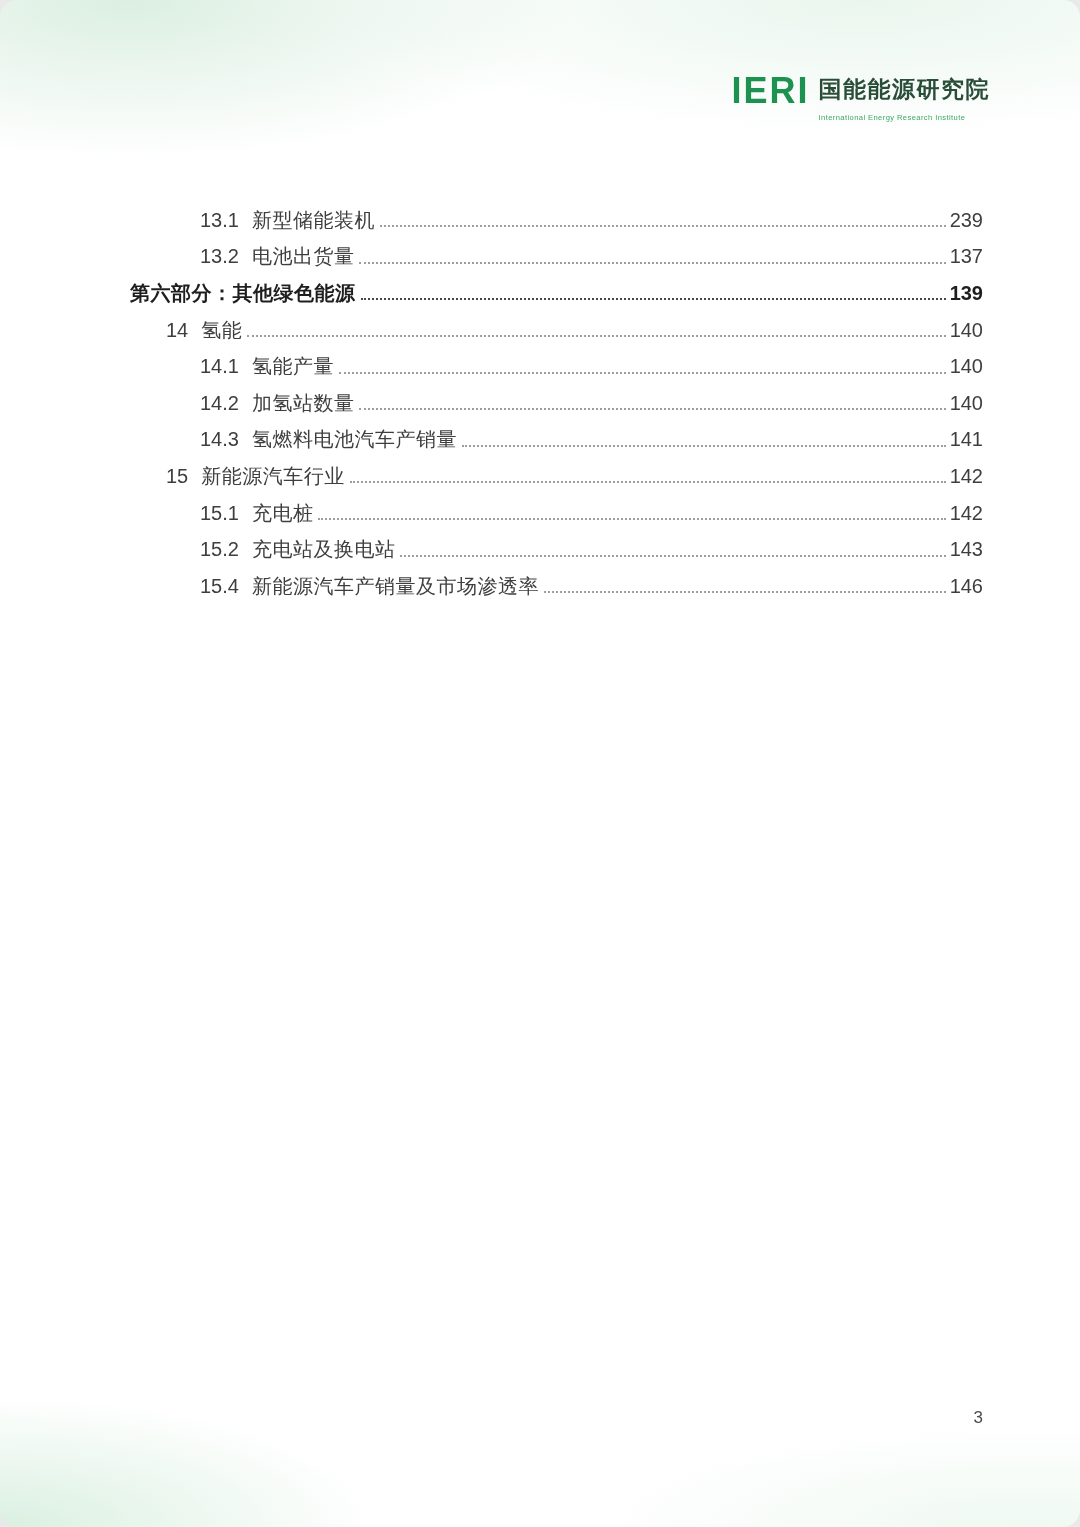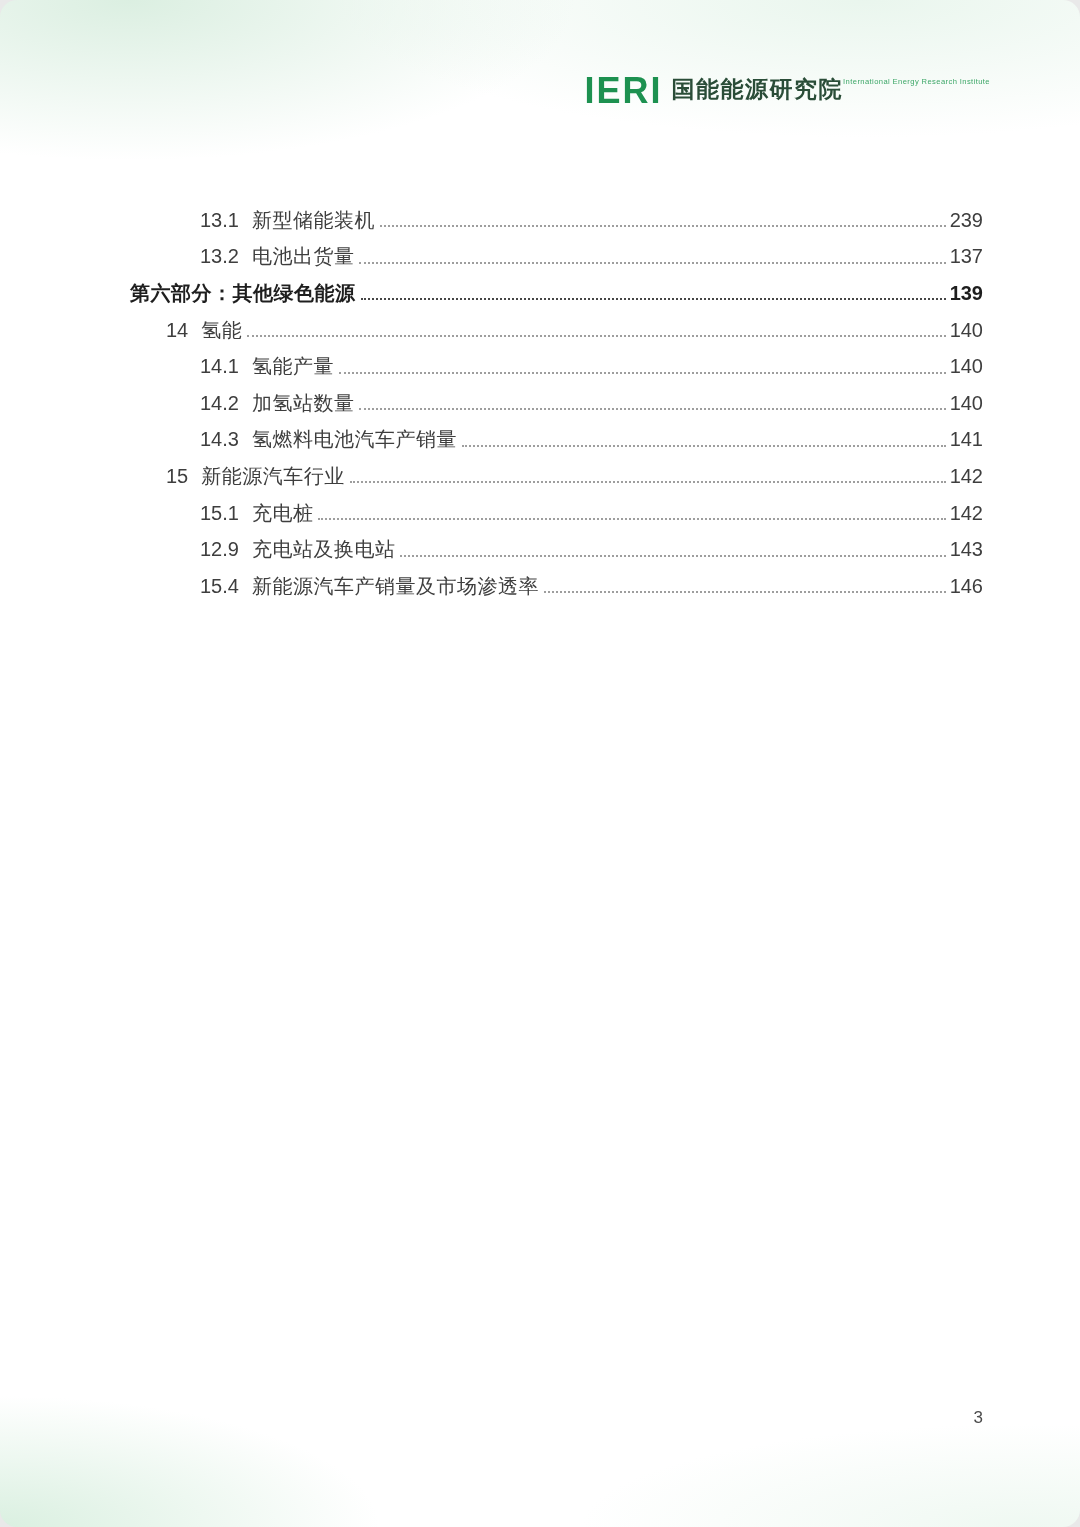--- a/index.html
+++ b/index.html
@@ -32,34 +32,35 @@
   }
   .logo-acronym {
     font-size: 36px;
     font-weight: 800;
     letter-spacing: 2px;
     line-height: 30px;
     font-stretch: condensed;
   }
   .logo-names {
     display: flex;
-    flex-direction: row;
+    flex-direction: column;
     padding-top: 1px;
   }
   .logo-cn {
     font-size: 23px;
     font-weight: 700;
     letter-spacing: 1.5px;
     line-height: 25px;
   }
   .logo-en {
     font-size: 7.6px;
     letter-spacing: 0.4px;
     line-height: 10px;
     white-space: nowrap;
+    margin-top: 11px;
   }
 
   
   .toc {
     position: absolute;
     left: 130px;
     right: 97px;
     top: 186px;
     margin-top: 16px;
   }
@@ -164,21 +165,21 @@
         <span class="toc-leader"></span>
         <span class="toc-page">142</span>
       </div>
       <div class="toc-row subsection">
         <span class="toc-num">15.1</span>
         <span class="toc-title">充电桩</span>
         <span class="toc-leader"></span>
         <span class="toc-page">142</span>
       </div>
       <div class="toc-row subsection">
-        <span class="toc-num">12.9</span>
+        <span class="toc-num">15.2</span>
         <span class="toc-title">充电站及换电站</span>
         <span class="toc-leader"></span>
         <span class="toc-page">143</span>
       </div>
       <div class="toc-row subsection">
         <span class="toc-num">15.4</span>
         <span class="toc-title">新能源汽车产销量及市场渗透率</span>
         <span class="toc-leader"></span>
         <span class="toc-page">146</span>
       </div>

